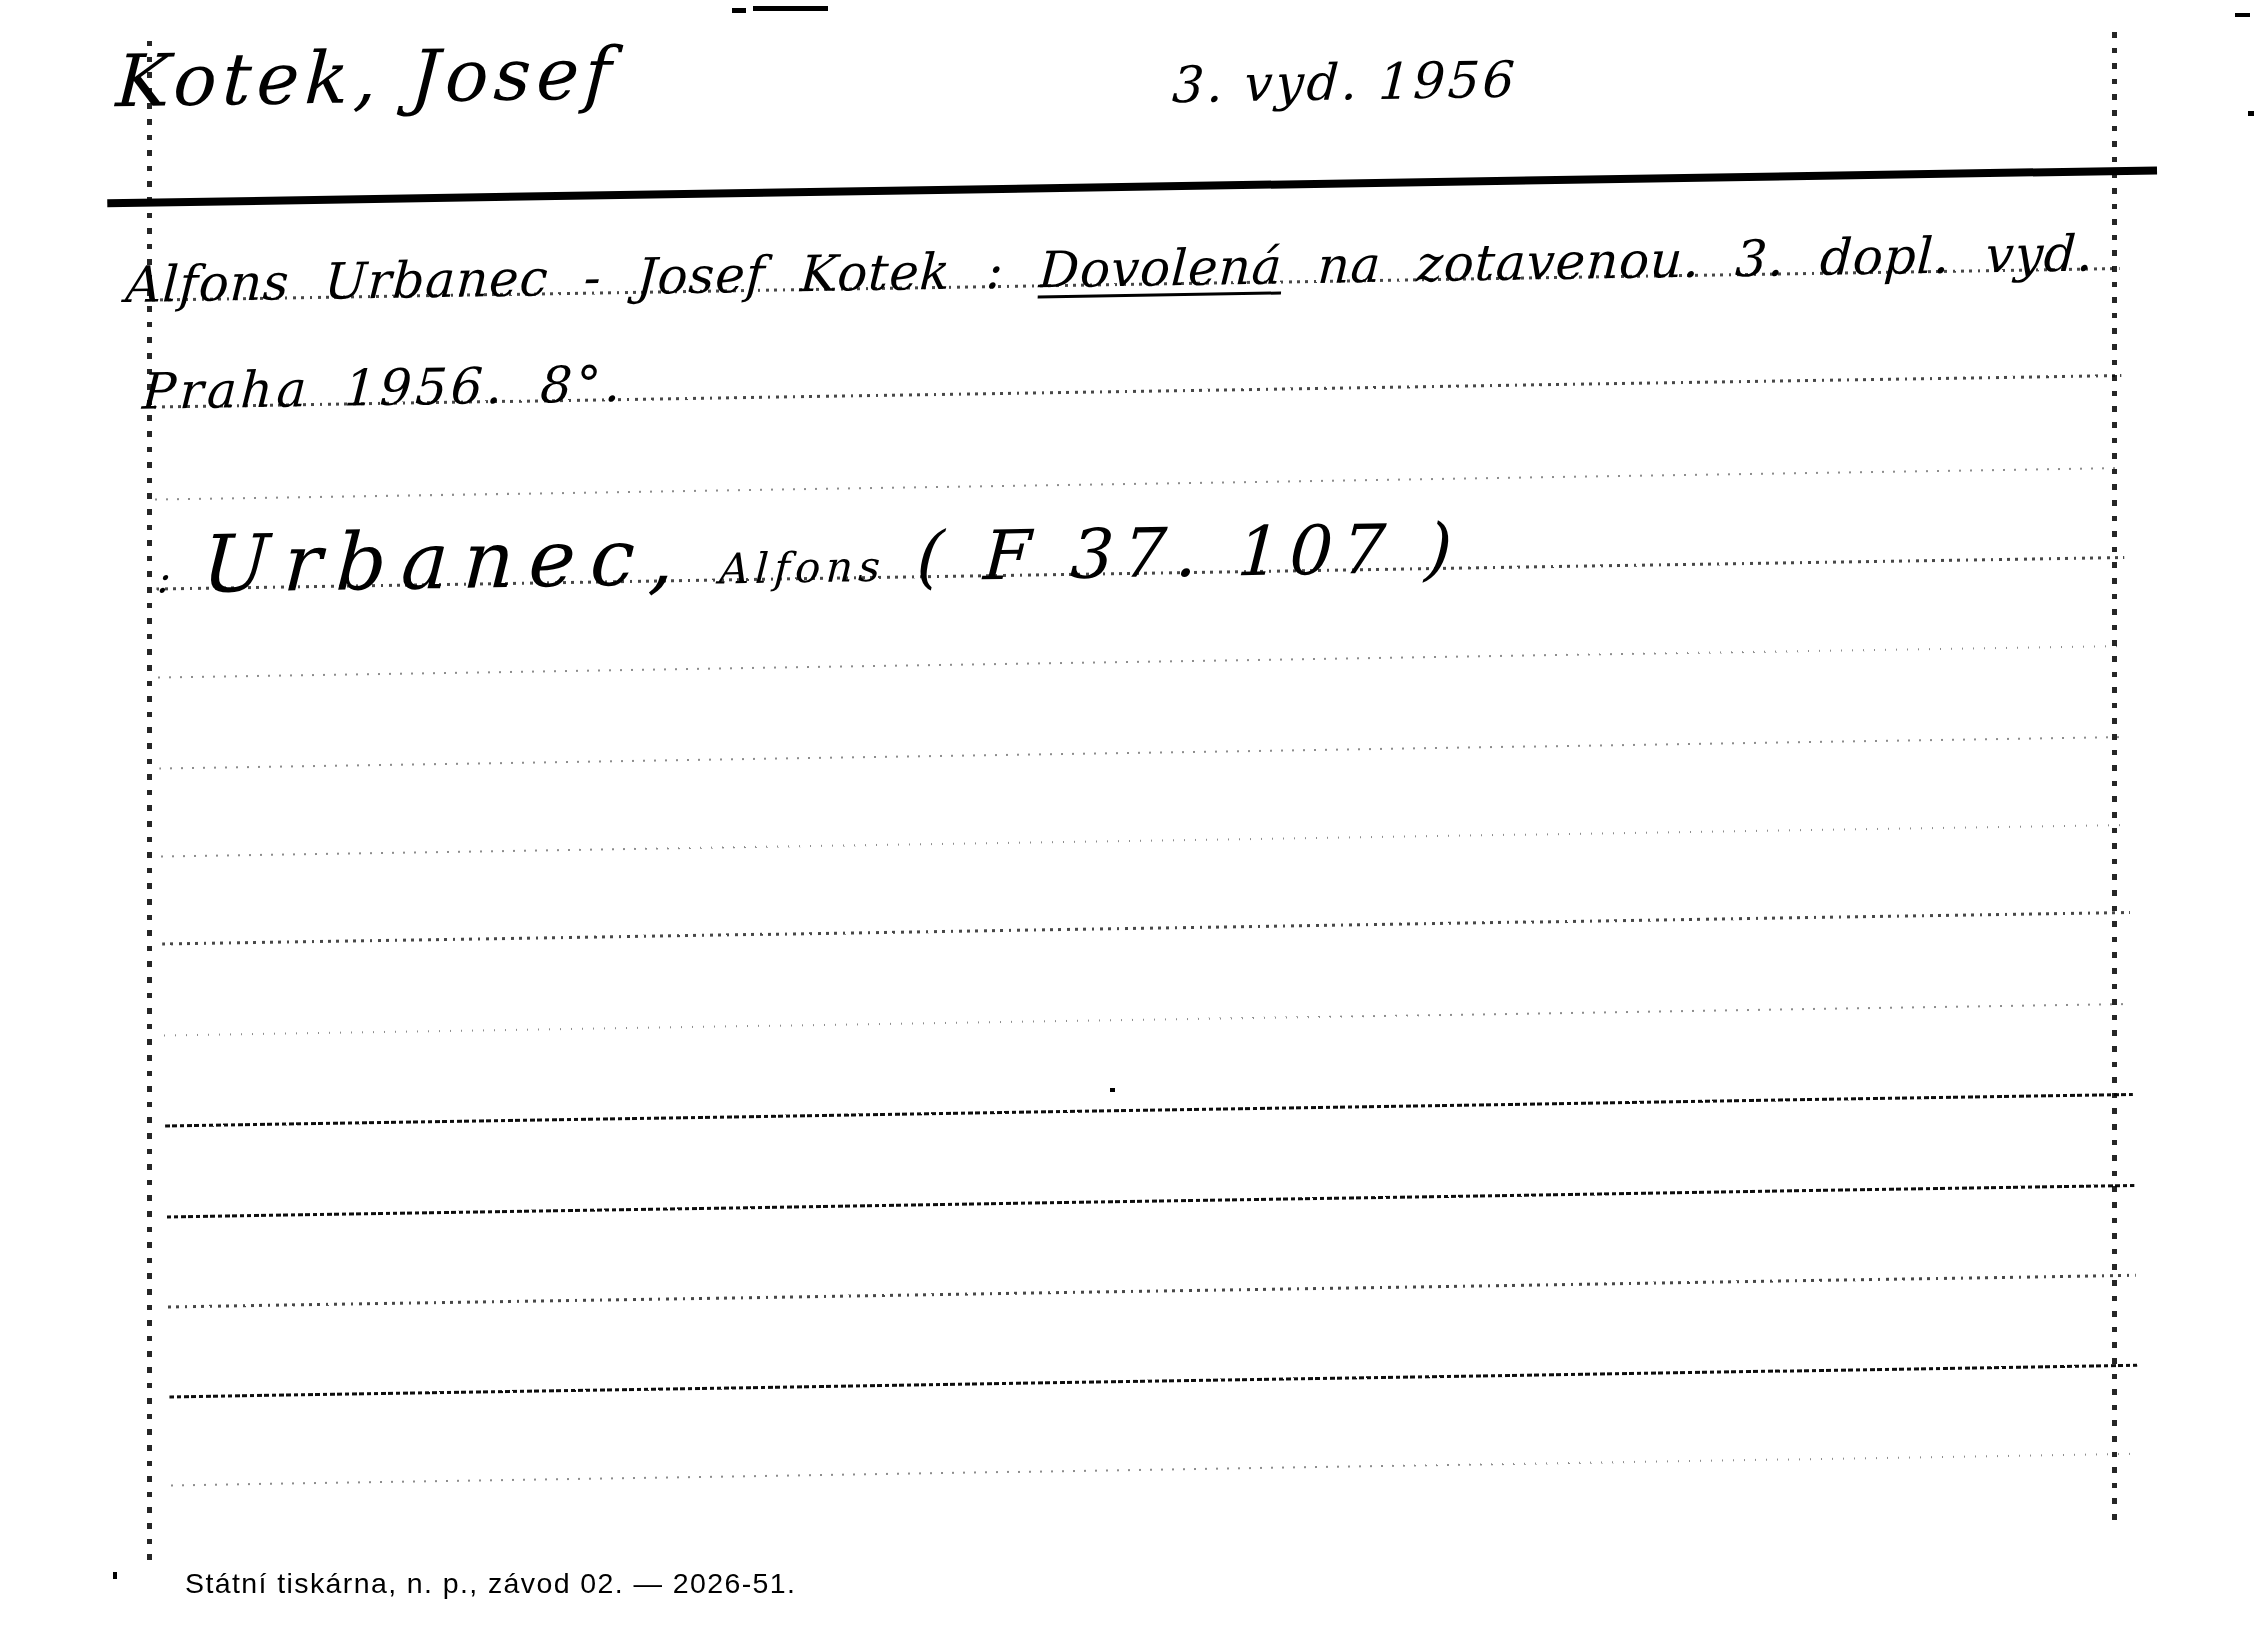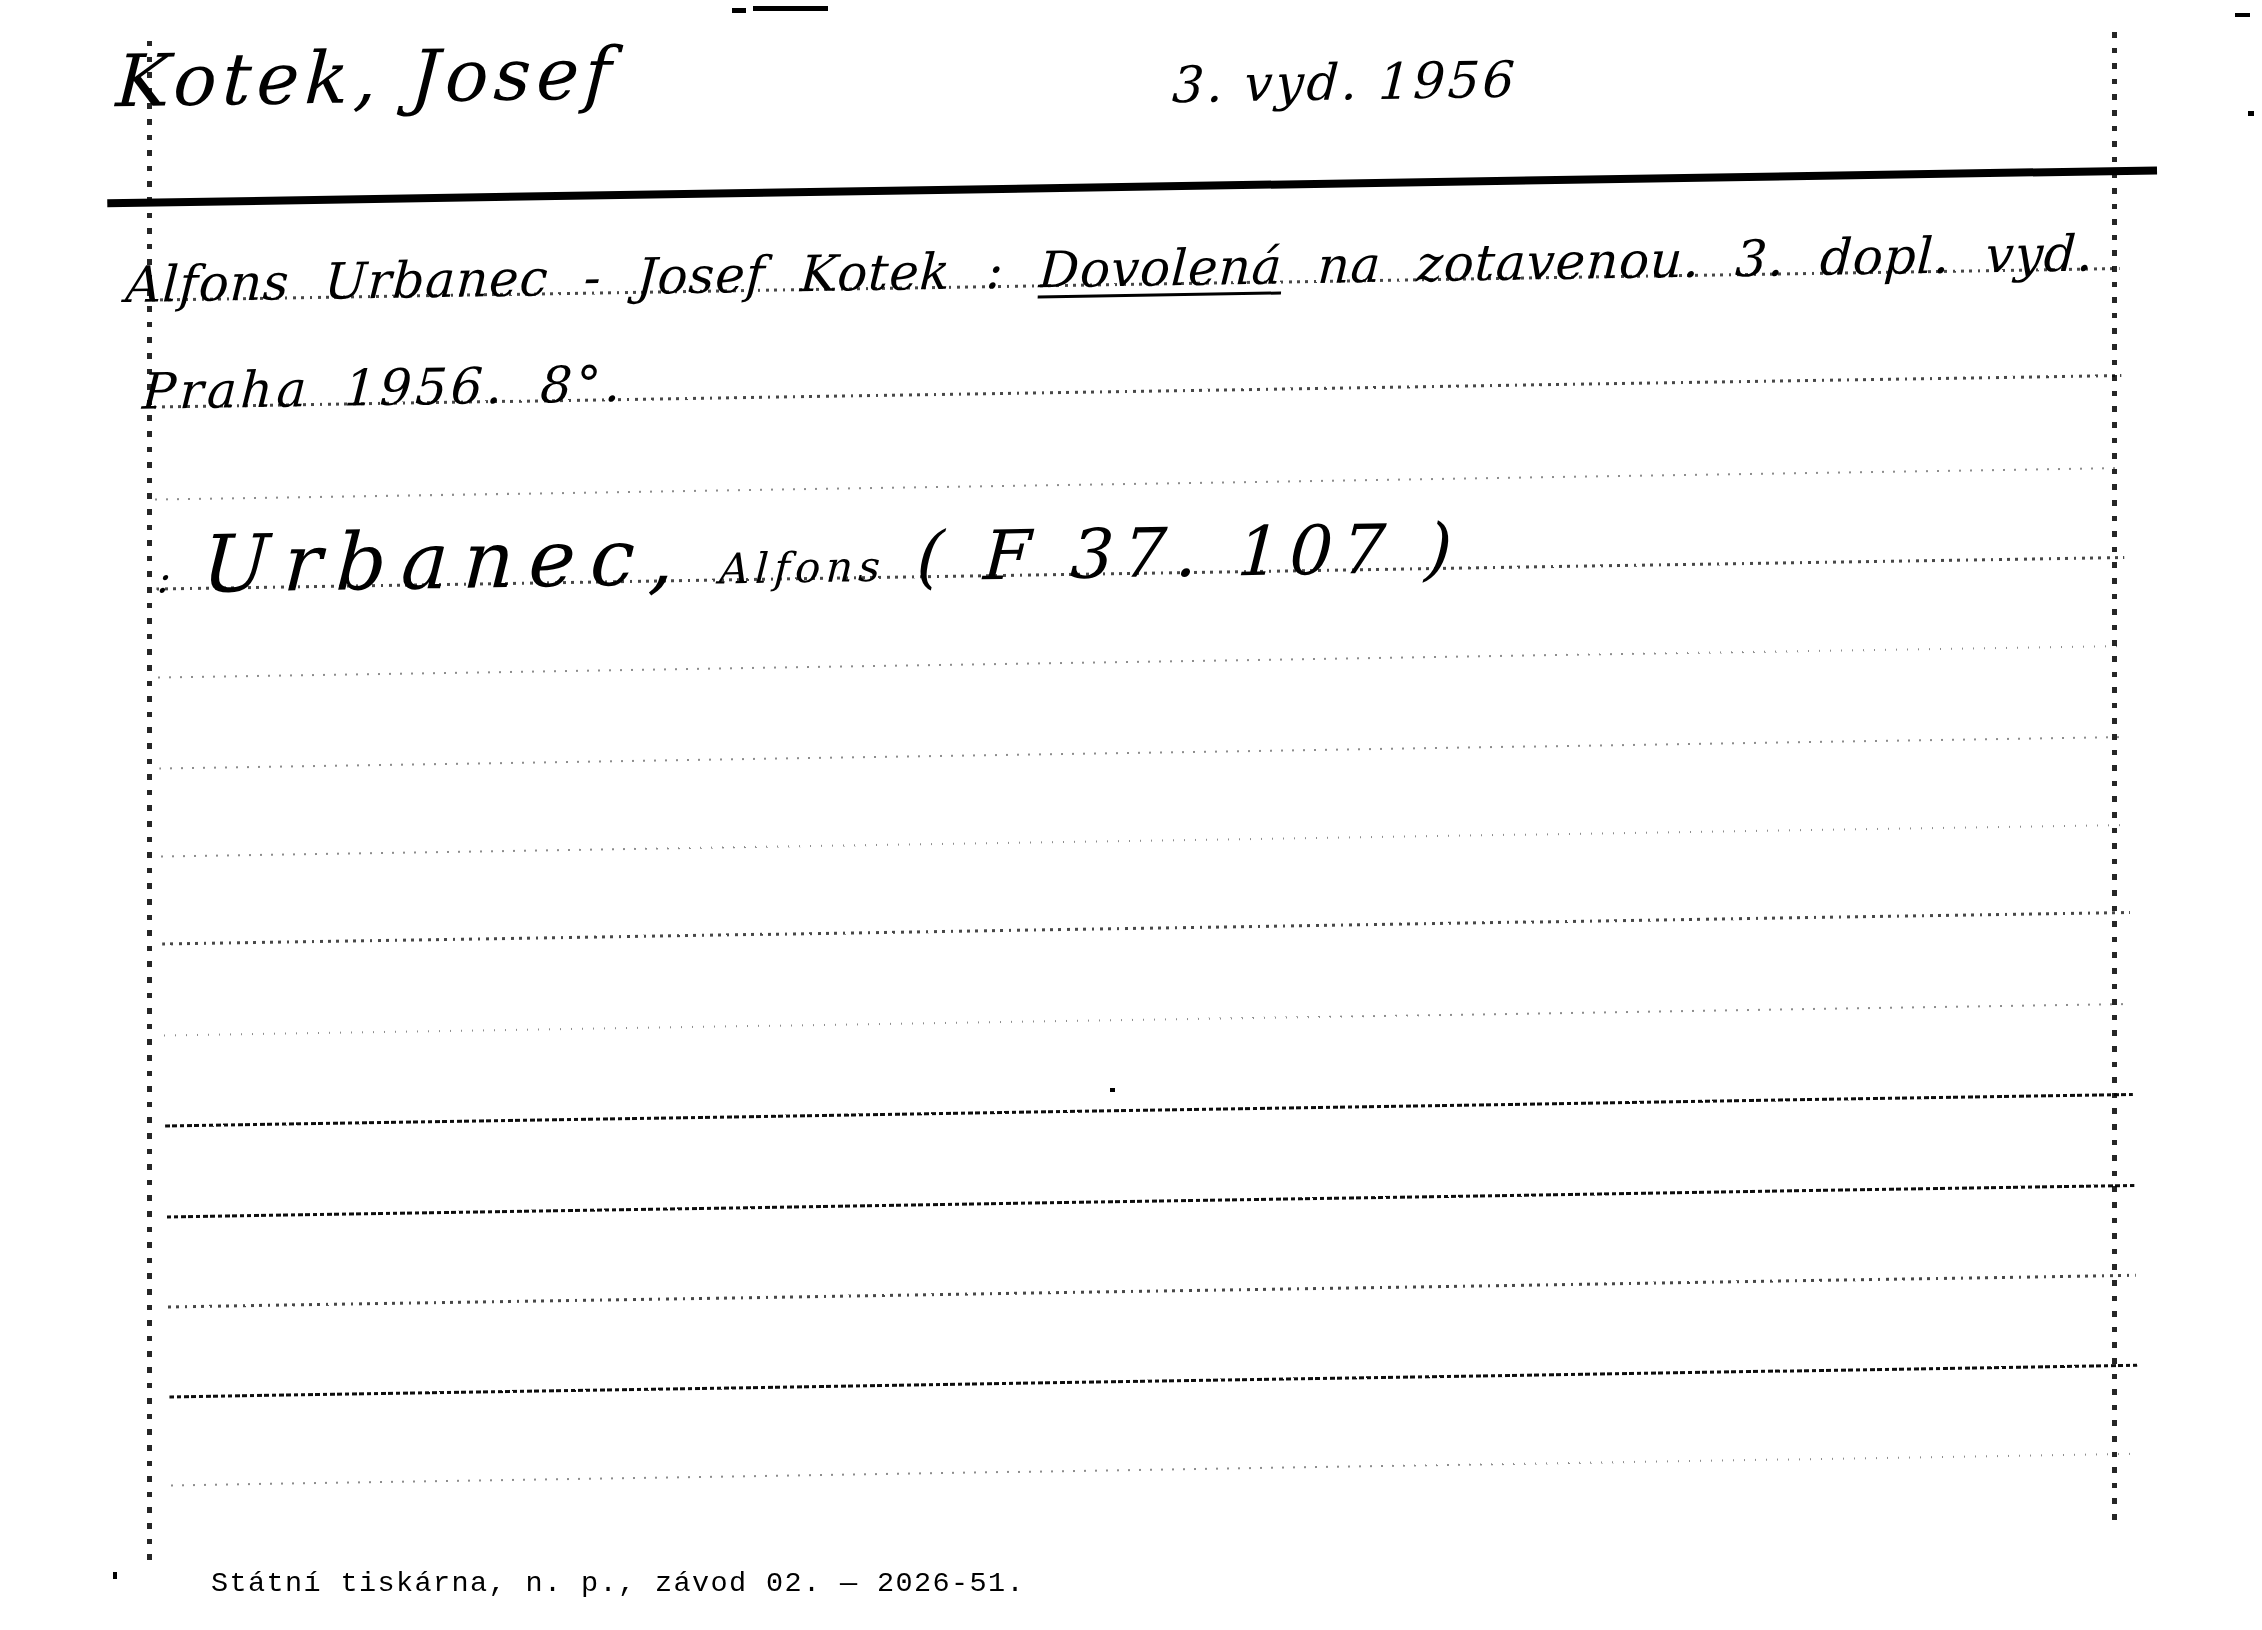--- a/index.html
+++ b/index.html
@@ -74,22 +74,22 @@
     white-space: nowrap;
     transform: skewX(-4deg);
   }
   .added .prefix  { font-size: 40px; }
   .added .surname { font-size: 79px; letter-spacing: 14.7px; }
   .added .given   { font-size: 42px; letter-spacing: 5.5px; }
   .added .callnum { font-size: 68px; letter-spacing: 9.2px; }
 
   .footer {
     position: absolute;
-    left: 211px; top: 1567px;
-    font-family: Liberation Mono, monospace;
+    left: 185px; top: 1567px;
+    font-family: Liberation Sans, sans-serif;
     font-size: 28.5px;
     letter-spacing: 1.4px;
     white-space: nowrap;
   }
   .speck { position: absolute; background: #000; }
 </style>
 </head>
 <body>
 
 <div class="page">

